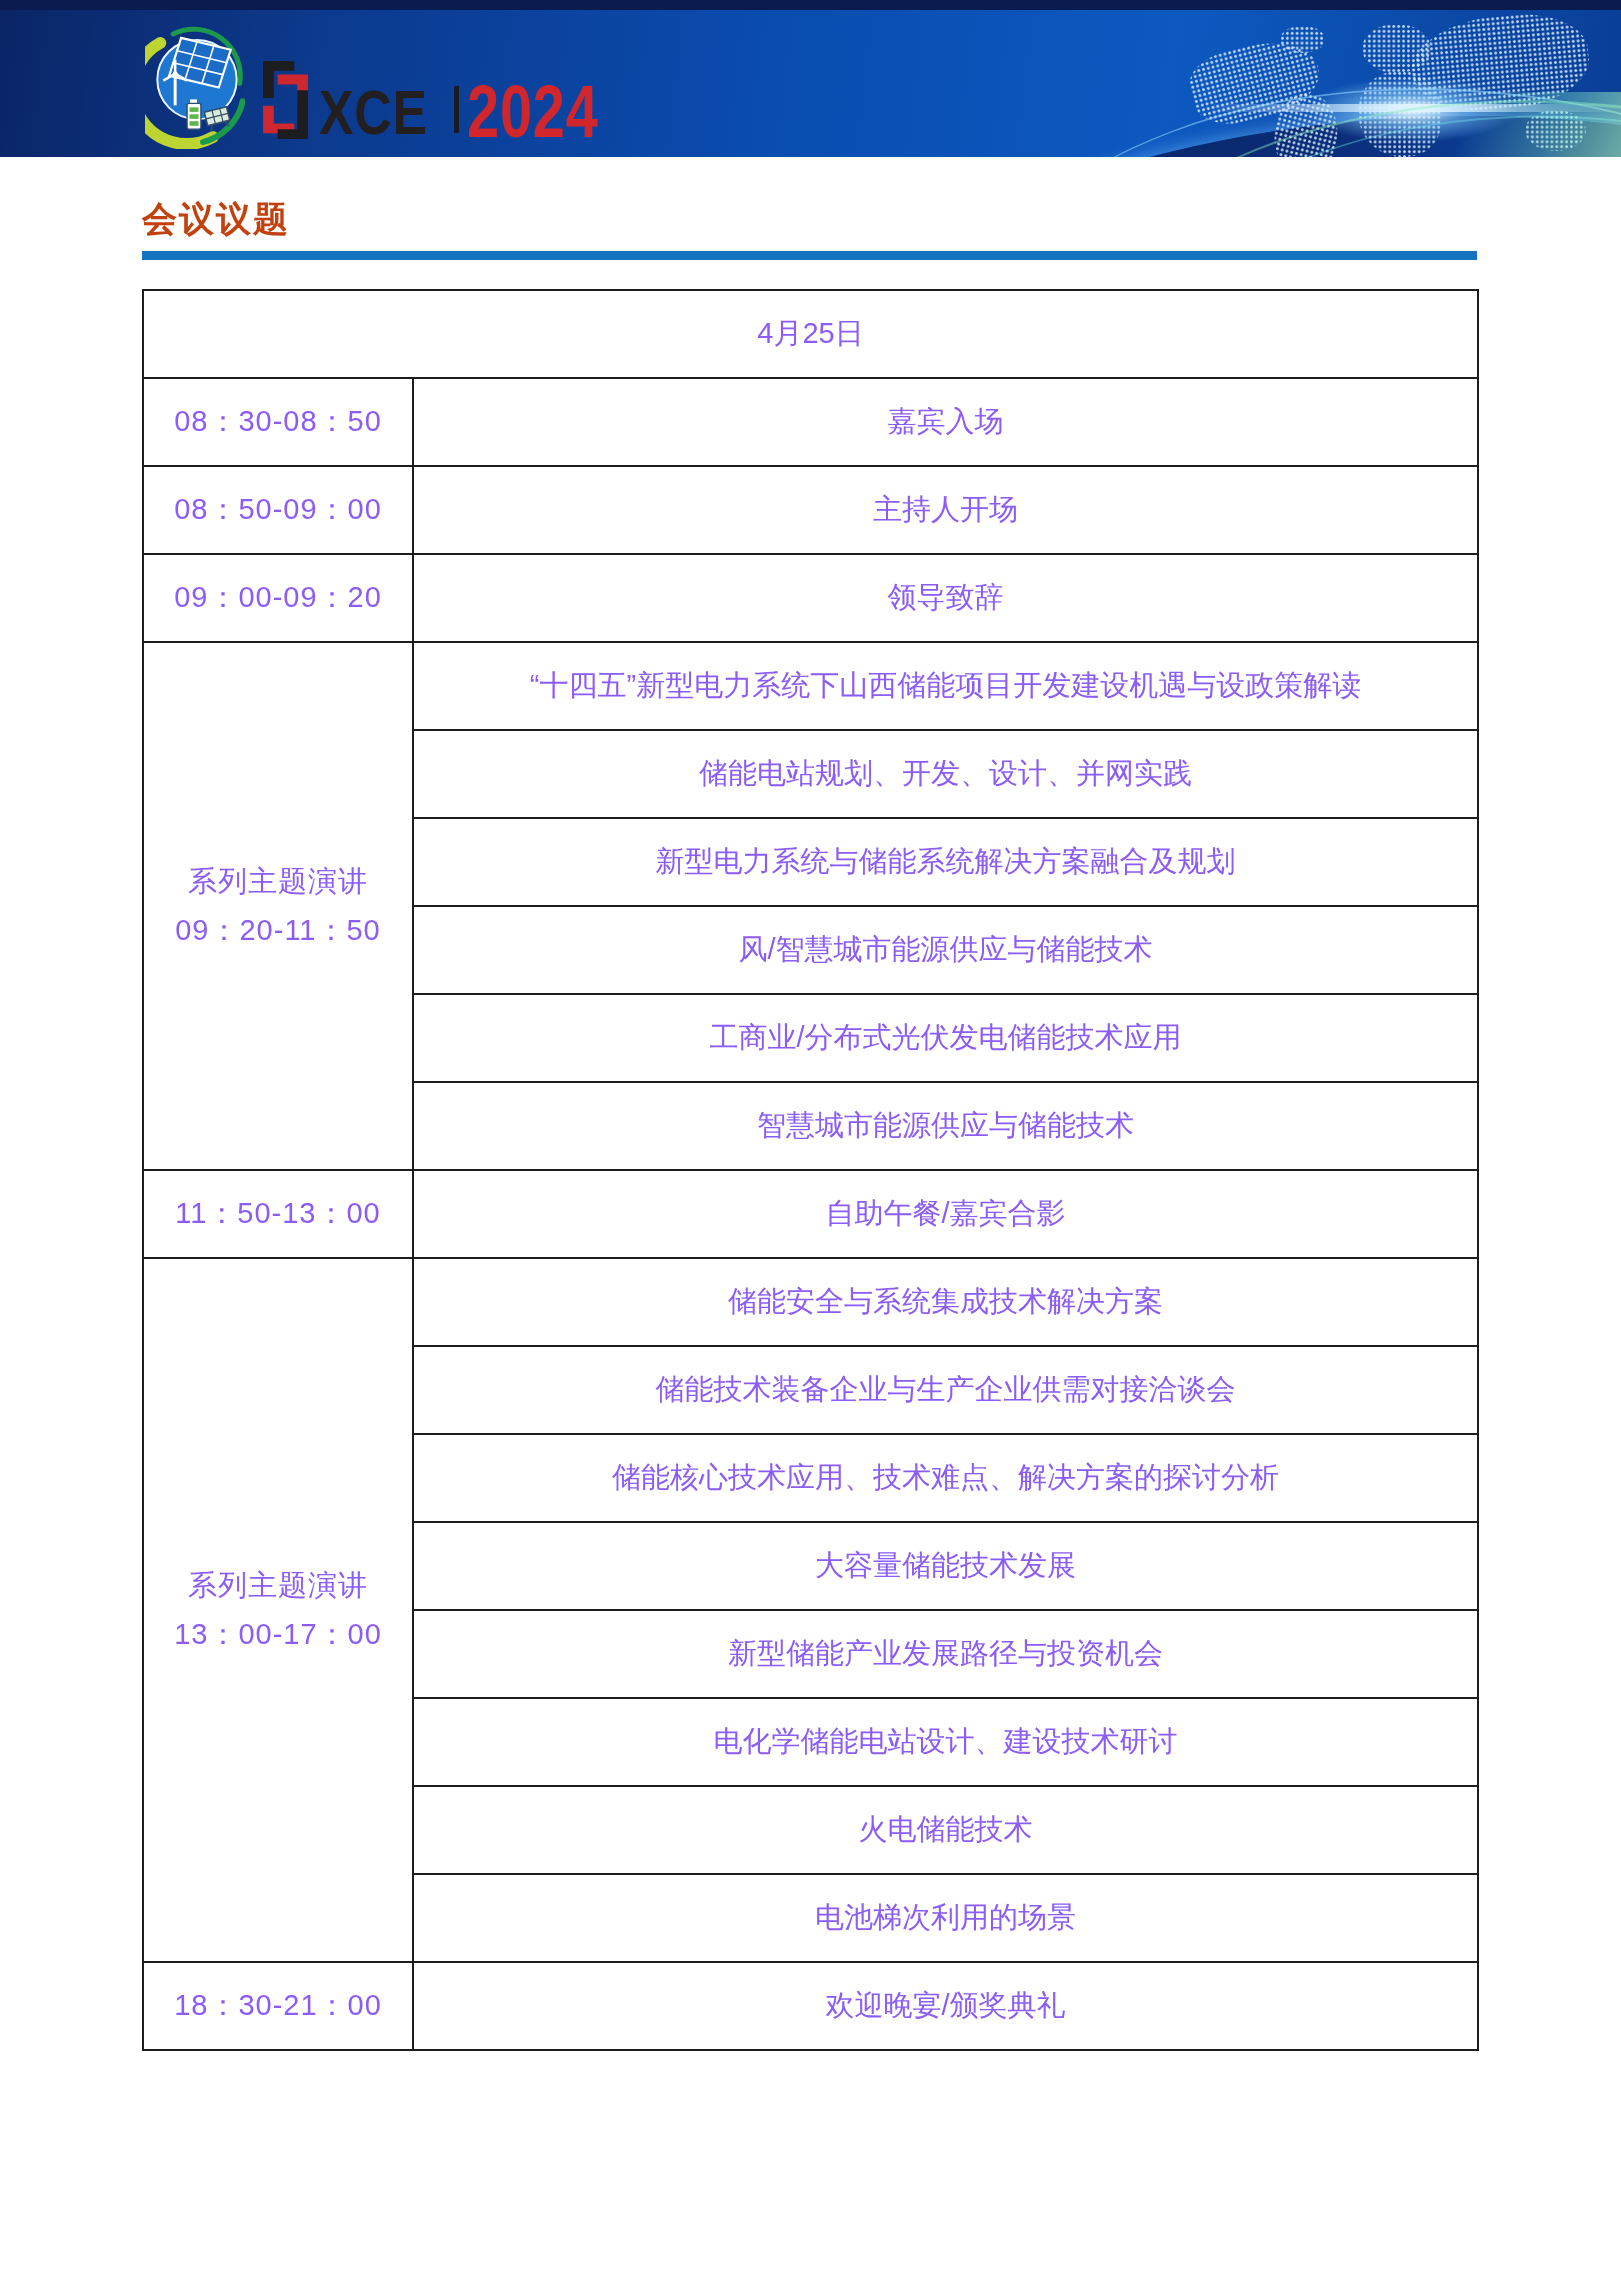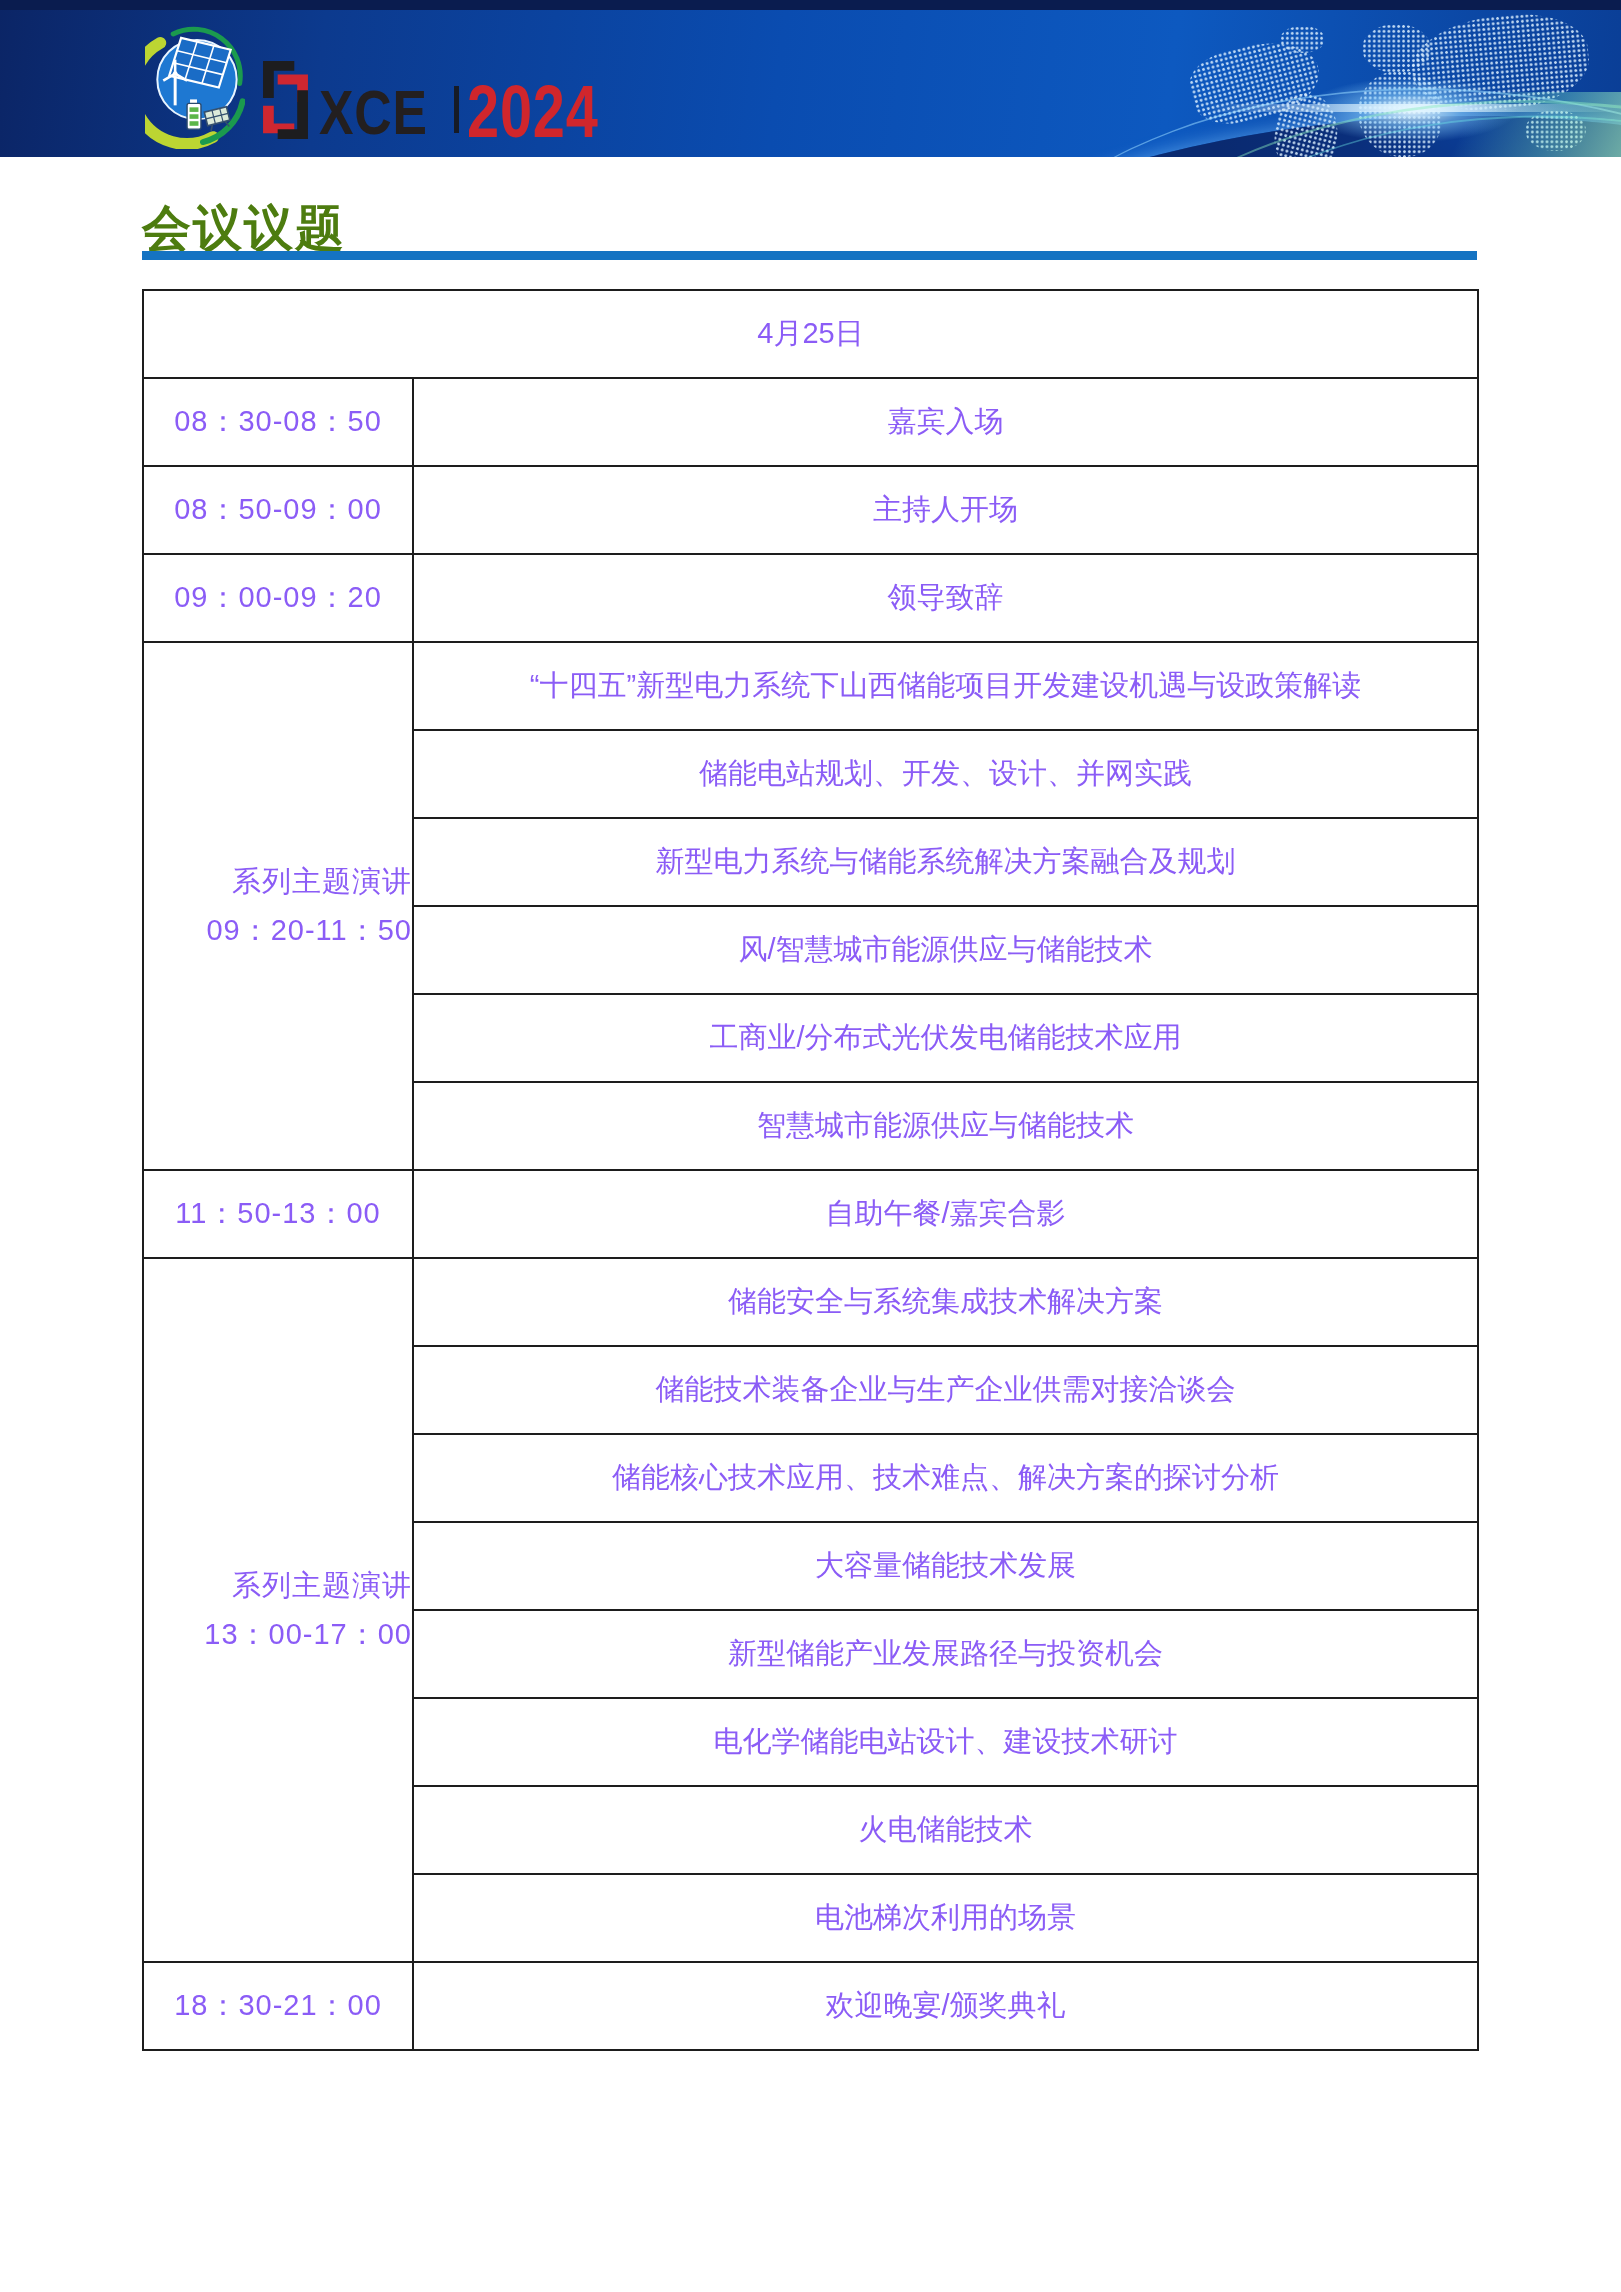--- a/index.html
+++ b/index.html
@@ -57,37 +57,37 @@
     transform:scaleX(.82);transform-origin:left bottom;margin:0 0 11.8px 9.8px;
   }
   .logo-divider{width:4.9px;height:47px;background:#161b26;margin:0 7.8px 15.7px 2px;}
   .brand-year{
     font-size:74px;font-weight:700;color:#d0262c;letter-spacing:1px;line-height:.76;
     transform:scaleX(.78);transform-origin:left bottom;margin:0 0 7.8px 0;
   }
 
   
   .page-title{
-    position:absolute;left:142px;top:196px;font-size:49px;font-weight:700;color:#4d7c0f;letter-spacing:2px;
+    position:absolute;left:142px;top:196px;font-size:35px;font-weight:700;color:#c2410c;letter-spacing:2px;
   }
   .title-rule{position:absolute;left:142px;top:251px;width:1335px;height:8.8px;background:#1573c2;}
 
   
   table.agenda{
     position:absolute;left:142px;top:289px;width:1335px;border-collapse:collapse;table-layout:fixed;
   }
   table.agenda td{
     border:2px solid #1d1d1d;color:#8b5cf6;text-align:center;vertical-align:middle;
     font-size:29px;padding:0;height:86px;
   }
   td.date-td{text-align:left;padding-left:25.5px;font-size:31px;}
   td.time-td{font-size:29px;letter-spacing:1px;margin-top:18px;}
   td.topic-td{font-size:29px;margin-top:47px;}
   td.session-td{font-size:29px;letter-spacing:1px;}
-  td.session-td .ln{line-height:49px;text-align:right;}
+  td.session-td .ln{line-height:49px;}
 </style>
 </head>
 <body>
 
 <div class="banner">
   <div class="banner-strip"></div>
   <div class="planet"></div>
 
   <div class="land na"></div>
   <div class="land gl"></div>

